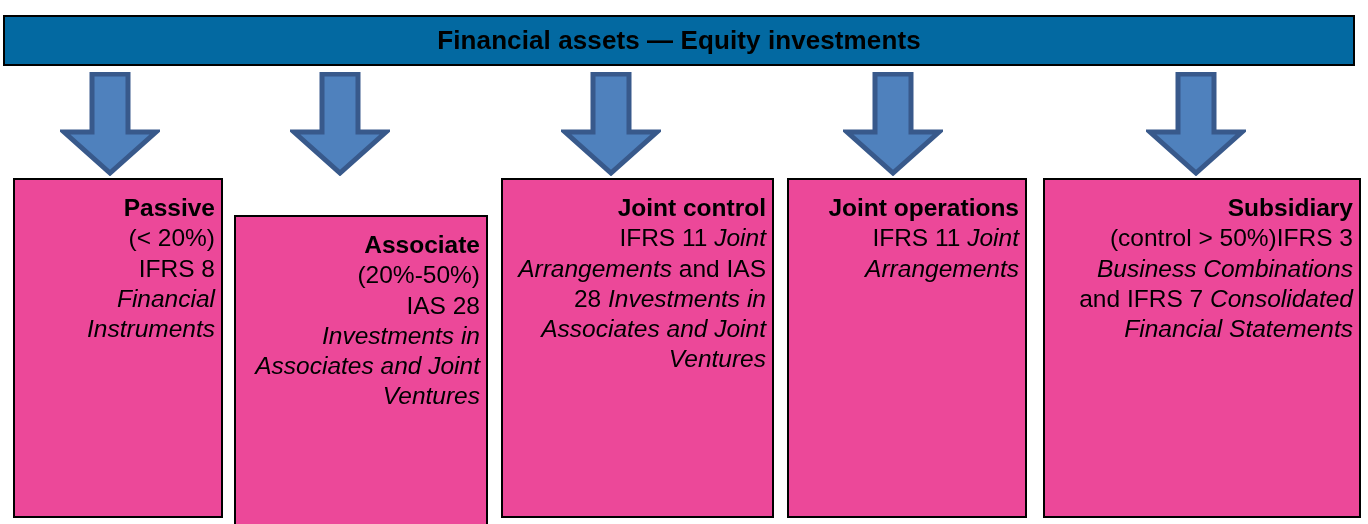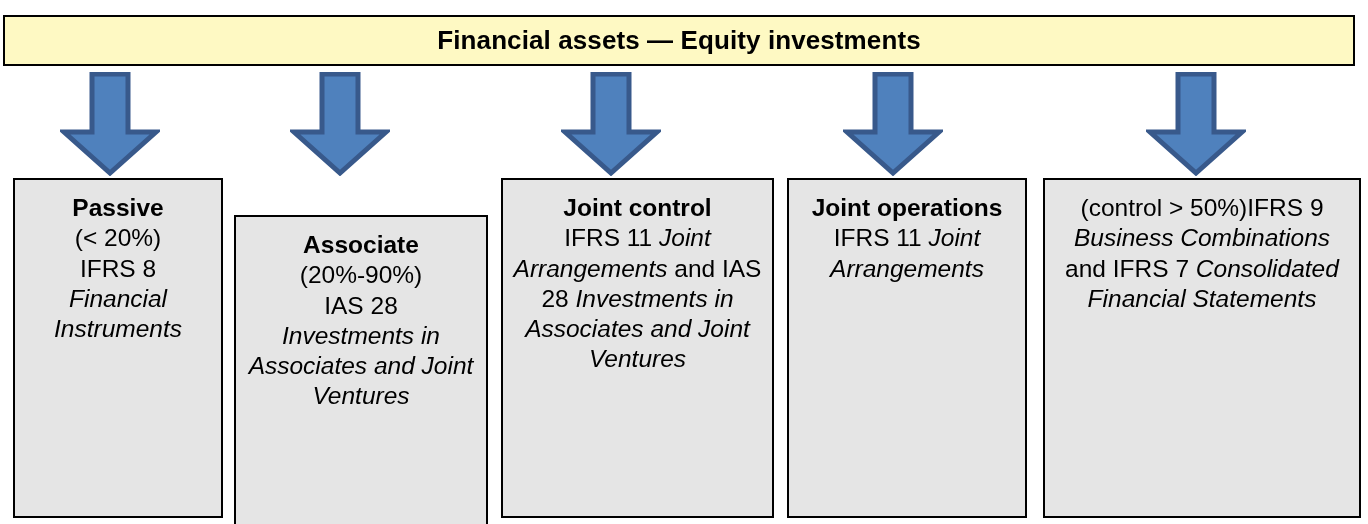--- a/index.html
+++ b/index.html
@@ -23,21 +23,21 @@
 
   
   .title-box {
     position: absolute;
     left: 3px;
     top: 15px;
     width: 1352px;
     height: 51px;
     box-sizing: border-box;
     border: 2px solid #000000;
-    background: #fef9c3;
+    background: #0369a1;
     display: flex;
     align-items: center;
     justify-content: center;
   }
   .title-text {
     font-size: 26px;
     font-weight: bold;
     letter-spacing: 0.1px;
     white-space: nowrap;
   }
@@ -51,23 +51,23 @@
   }
   .arrow svg { display: block; width: 100%; height: 100%; }
 
   
   .cat-box {
     position: absolute;
     top: 178px;
     height: 340px;
     box-sizing: border-box;
     border: 2px solid #000000;
-    background: #e5e5e5;
+    background: #ec4899;
     padding: 13px 6px 0 6px;
-    text-align: center;
+    text-align: right;
     line-height: 1.235;
     font-size: 24.5px;
   }
   .cat-title {
     font-weight: bold;
     display: block;
   }
   .cat-body {
     display: block;
   }
@@ -109,28 +109,29 @@
         </svg>
       </div>
     </div>
   <div id="box-layer">
       <div class="cat-box" style="left: 13px; width: 210px;">
         <span class="cat-title">Passive</span>
         <span class="cat-body"><span>(&lt; 20%)</span><br><span>IFRS 8</span><br><i>Financial Instruments</i></span>
       </div>
       <div class="cat-box" style="left: 234px; width: 254px; margin-top: 37px;">
         <span class="cat-title">Associate</span>
-        <span class="cat-body"><span>(20%-90%)</span><br><span>IAS 28</span><br><i>Investments in Associates and Joint Ventures</i></span>
+        <span class="cat-body"><span>(20%-50%)</span><br><span>IAS 28</span><br><i>Investments in Associates and Joint Ventures</i></span>
       </div>
       <div class="cat-box" style="left: 501px; width: 273px;">
         <span class="cat-title">Joint control</span>
         <span class="cat-body"><span>IFRS 11 </span><i>Joint Arrangements</i><span> and IAS 28 </span><i>Investments in Associates and Joint Ventures</i></span>
       </div>
       <div class="cat-box" style="left: 787px; width: 240px;">
         <span class="cat-title">Joint operations</span>
         <span class="cat-body"><span>IFRS 11 </span><i>Joint Arrangements</i></span>
       </div>
       <div class="cat-box" style="left: 1043px; width: 318px;">
-        <span class="cat-body"><span>(control &gt; 50%)</span><span>IFRS 9 </span><i>Business Combinations</i><span> and IFRS 7 </span><i>Consolidated Financial Statements</i></span>
+        <span class="cat-title">Subsidiary</span>
+        <span class="cat-body"><span>(control &gt; 50%)</span><span>IFRS 3 </span><i>Business Combinations</i><span> and IFRS 7 </span><i>Consolidated Financial Statements</i></span>
       </div>
     </div>
 
 </div>
 
 </body></html>

